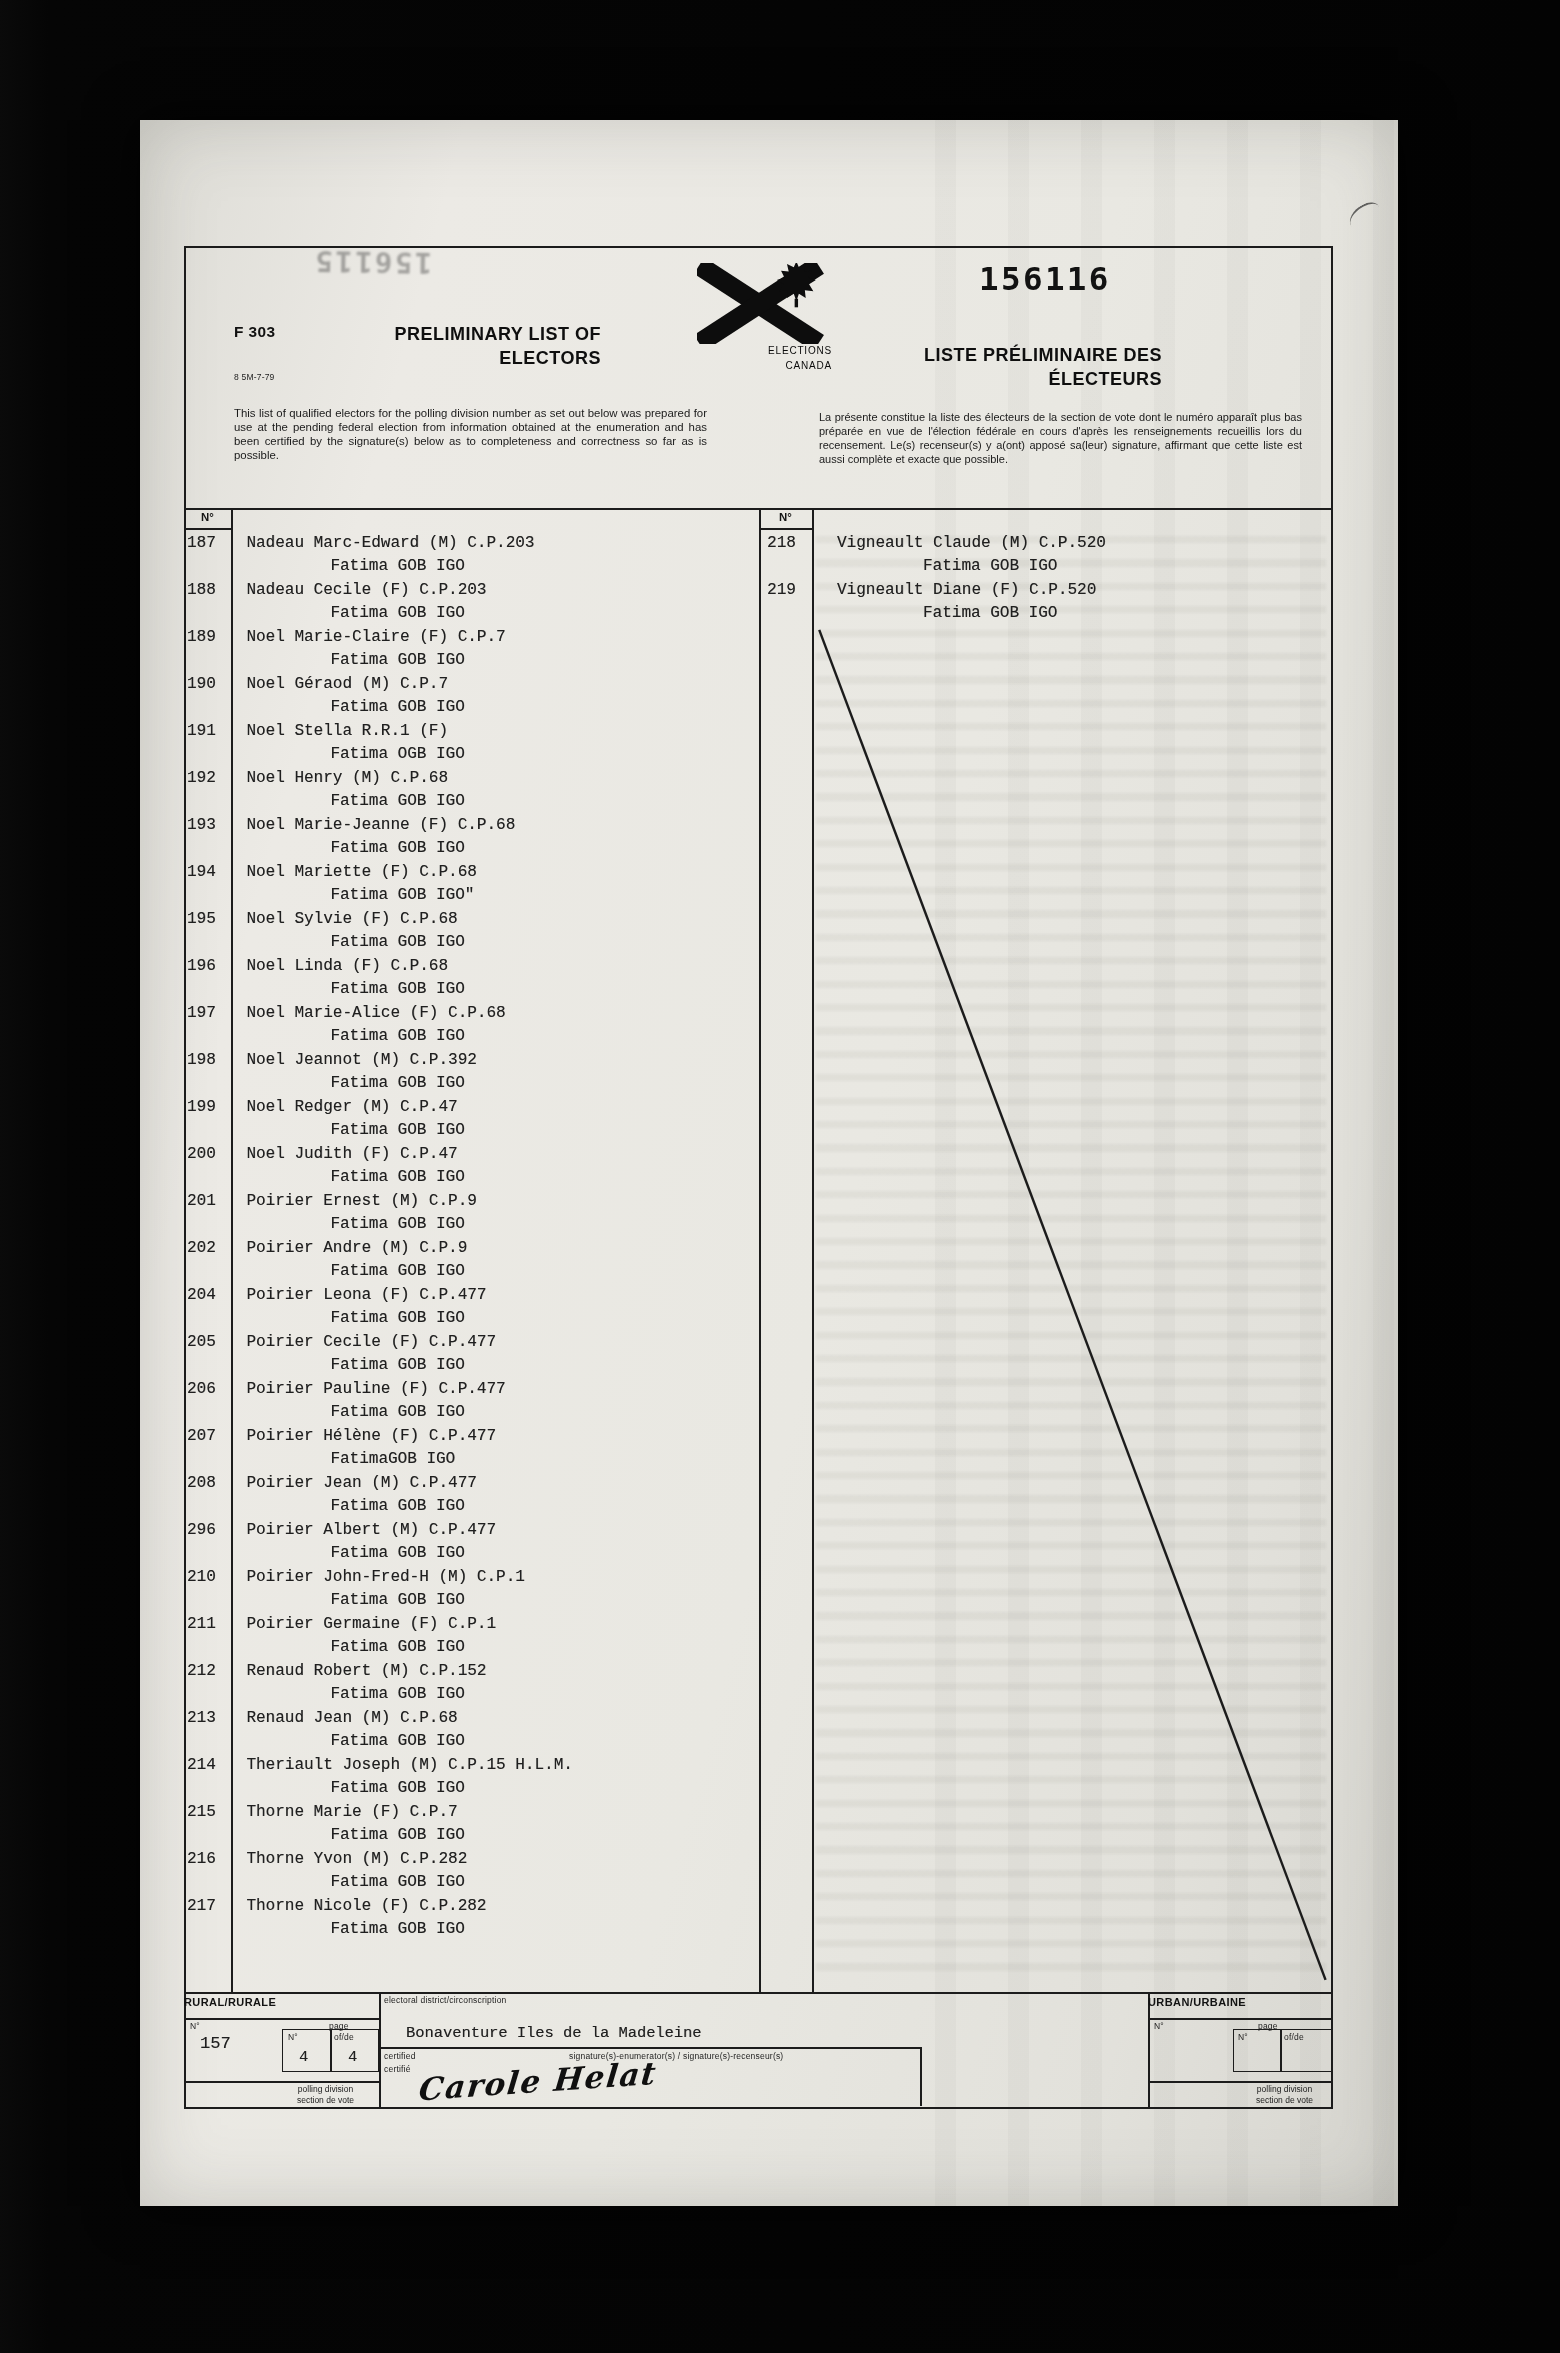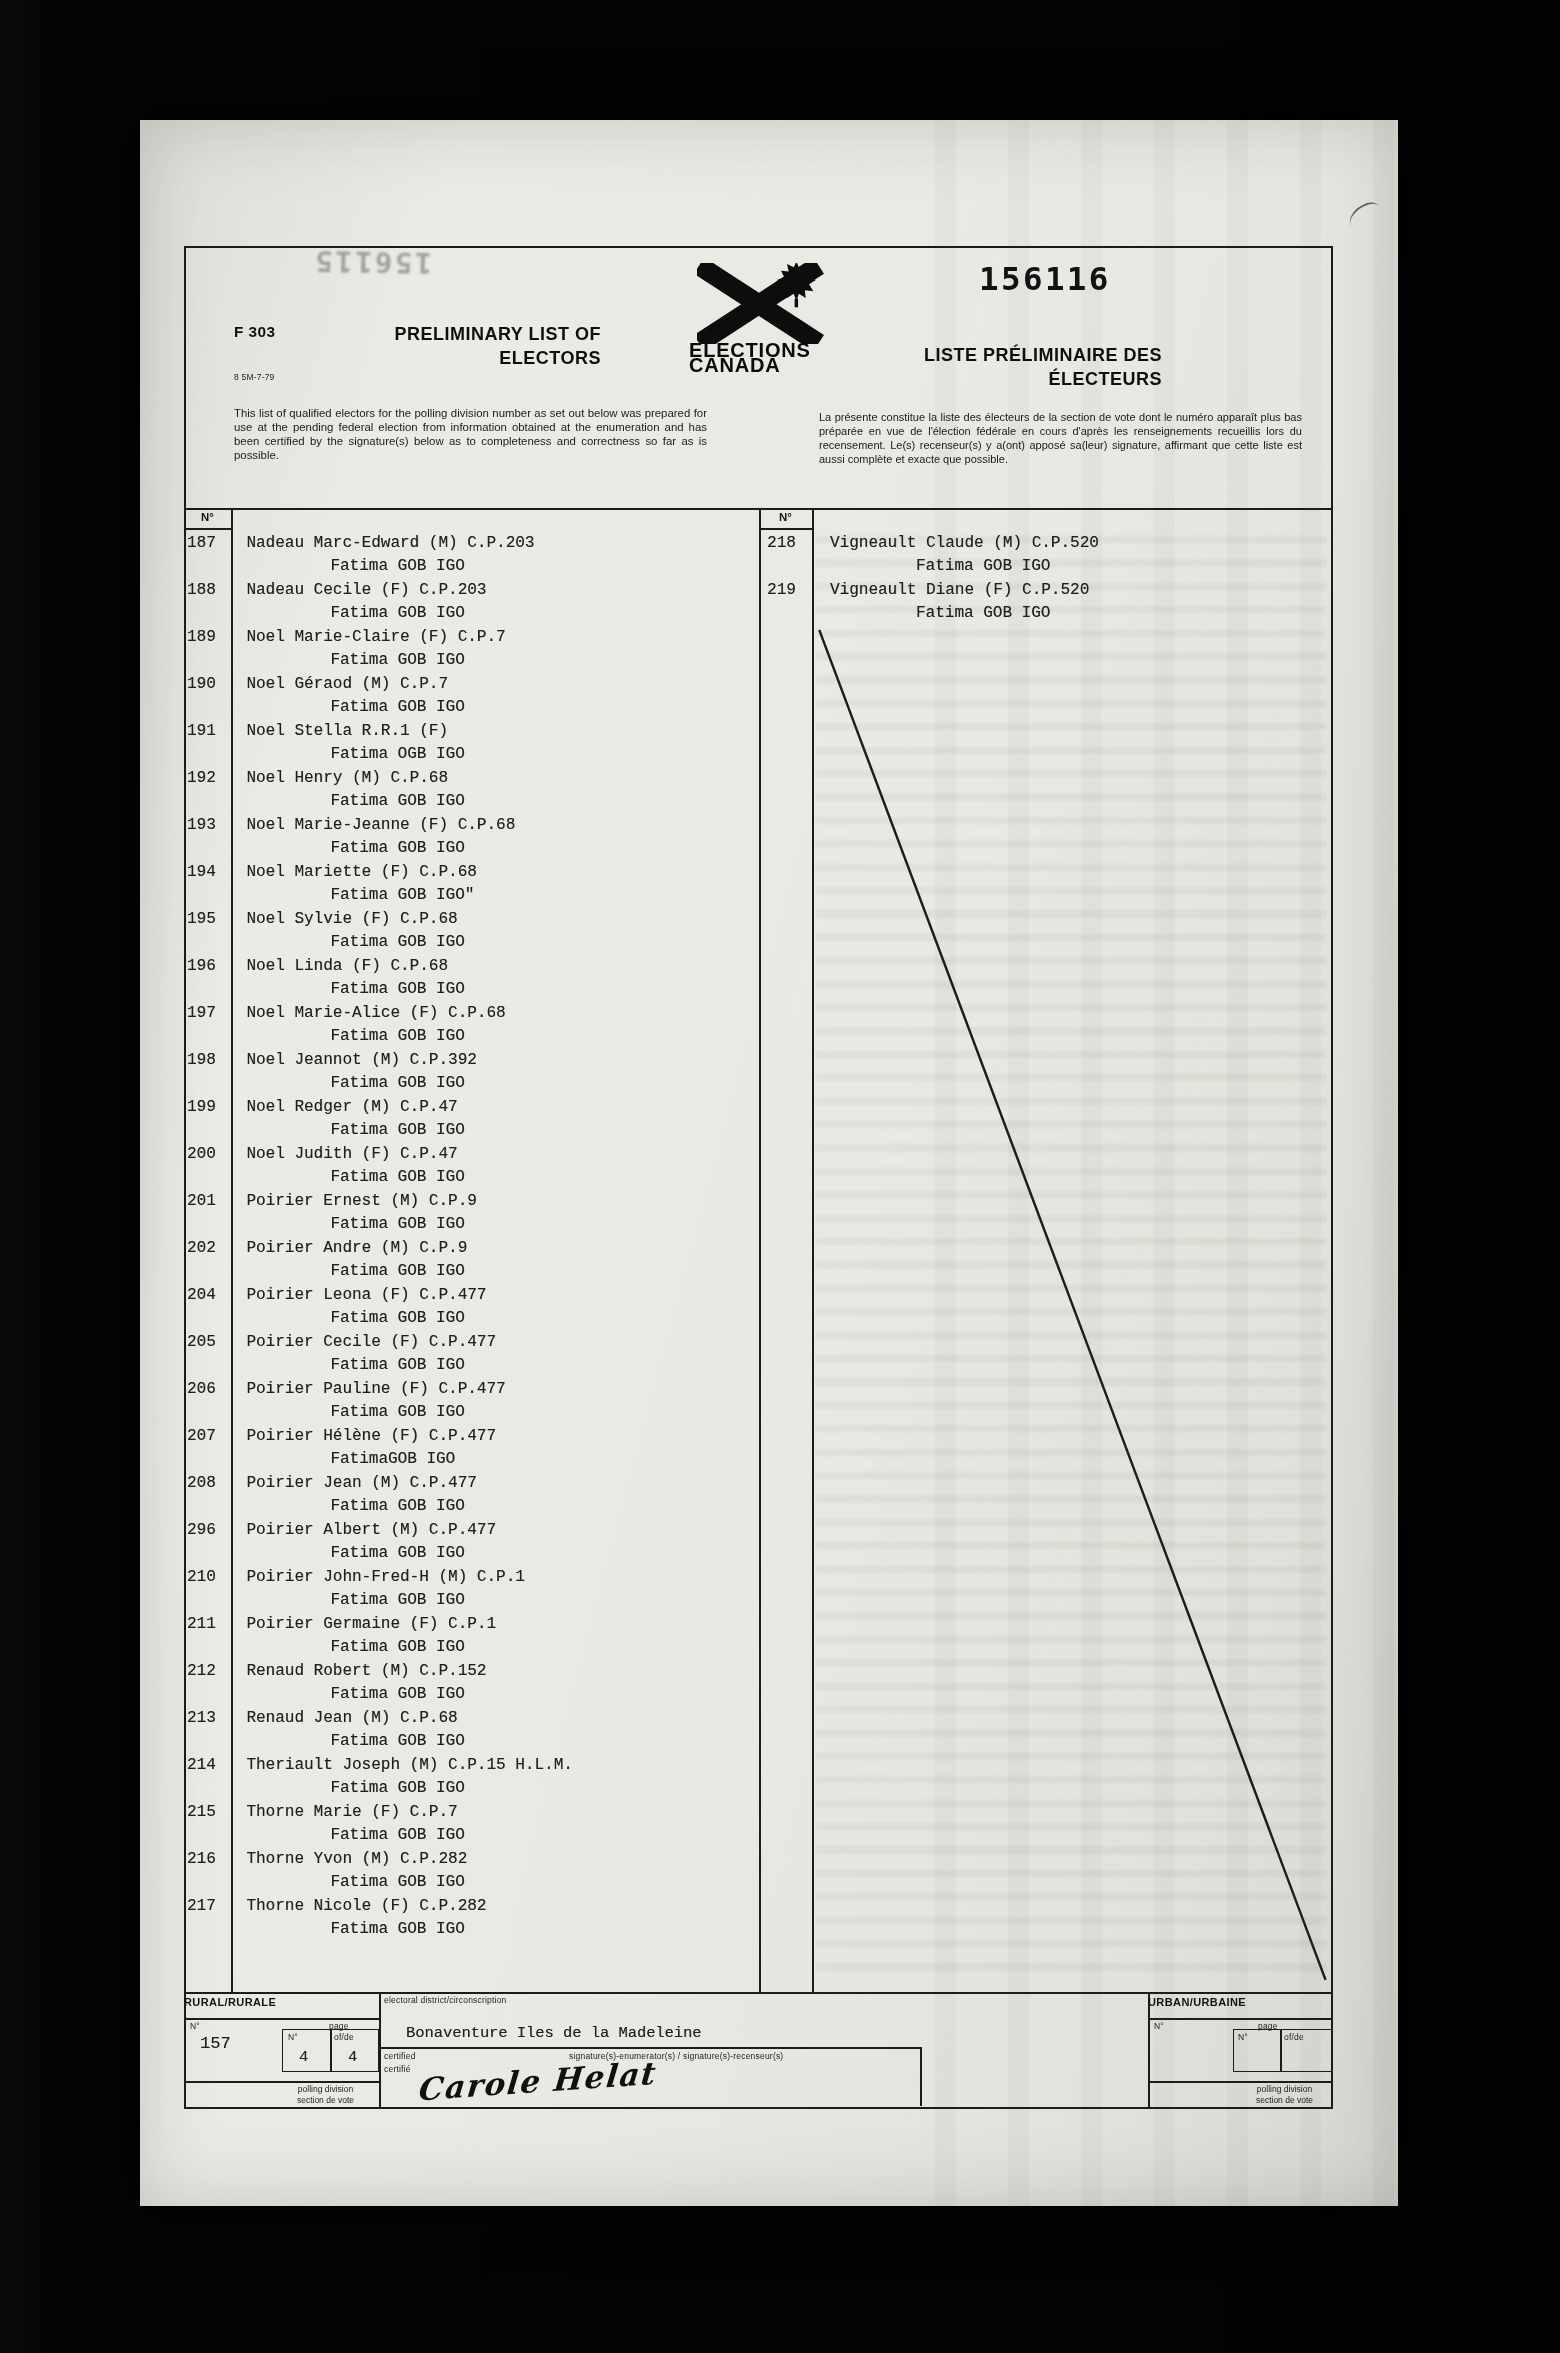--- a/index.html
+++ b/index.html
@@ -23,37 +23,37 @@
         letter-spacing:2.4px;color:#121212;}
   .ghost{font-family:"DejaVu Sans Mono",monospace;font-weight:bold;font-size:29px;
         letter-spacing:2.4px;color:rgba(45,45,45,.38);transform:rotate(181deg);
         filter:blur(1px);}
   .h-bold{font-weight:bold;font-size:15.4px;letter-spacing:0.4px;color:#111;}
   .title{font-weight:bold;font-size:18px;line-height:24.4px;text-align:right;
         letter-spacing:0.5px;color:#0f0f0f;}
   .tiny{font-size:8.5px;color:#1d1d1d;letter-spacing:0.2px;}
   .para{font-size:11.4px;line-height:14px;text-align:justify;color:#1a1a1a;}
   .para-fr{font-size:11px;line-height:14px;}
-  .wordmark{font-weight:bold;text-align:left;font-size:20px;line-height:15.4px;
+  .wordmark{font-weight:normal;text-align:right;font-size:10px;line-height:15.4px;
         letter-spacing:0.8px;color:#0b0b0b;}
 
   .colhead{font-weight:bold;font-size:11.4px;text-align:center;color:#141414;}
 
   .entries{position:absolute;top:532px;z-index:3;}
   #col-left{left:184px;width:575px;}
   #col-right{left:759px;width:574px;}
   .entry{display:flex;height:47px;overflow:visible;}
   .eno{flex:none;width:47px;padding-left:3px;box-sizing:border-box;
        font-family:"Liberation Mono",monospace;font-size:16px;line-height:23px;
        color:#1f1f1f;text-shadow:0.3px 0 0 rgba(20,20,20,.45);}
   #col-right .eno{width:53px;padding-left:8.1px;}
   .etx{padding-left:15.4px;font-family:"Liberation Mono",monospace;font-size:16px;
        line-height:23px;color:#1f1f1f;white-space:nowrap;
        text-shadow:0.3px 0 0 rgba(20,20,20,.45);}
-  #col-right .etx{padding-left:18px;}
+  #col-right .etx{padding-left:25px;}
   .l2{padding-left:84px;}
   #col-right .l2{padding-left:86px;}
 
   .bleed{position:absolute;left:816px;top:536px;width:510px;height:1443px;z-index:2;
        background:repeating-linear-gradient(to bottom,rgba(70,70,66,.055) 0 7.3px,rgba(0,0,0,0) 7.3px 23.4px);
        filter:blur(1.3px);}
 
   .subbox{position:absolute;border:1.6px solid #1c1c1c;box-sizing:border-box;z-index:3;}
   .footer-head{font-weight:bold;font-size:11px;text-align:left;letter-spacing:0.4px;color:#121212;}
   .polling{font-size:8.5px;line-height:10.6px;text-align:center;color:#1c1c1c;padding-left:44px;}

